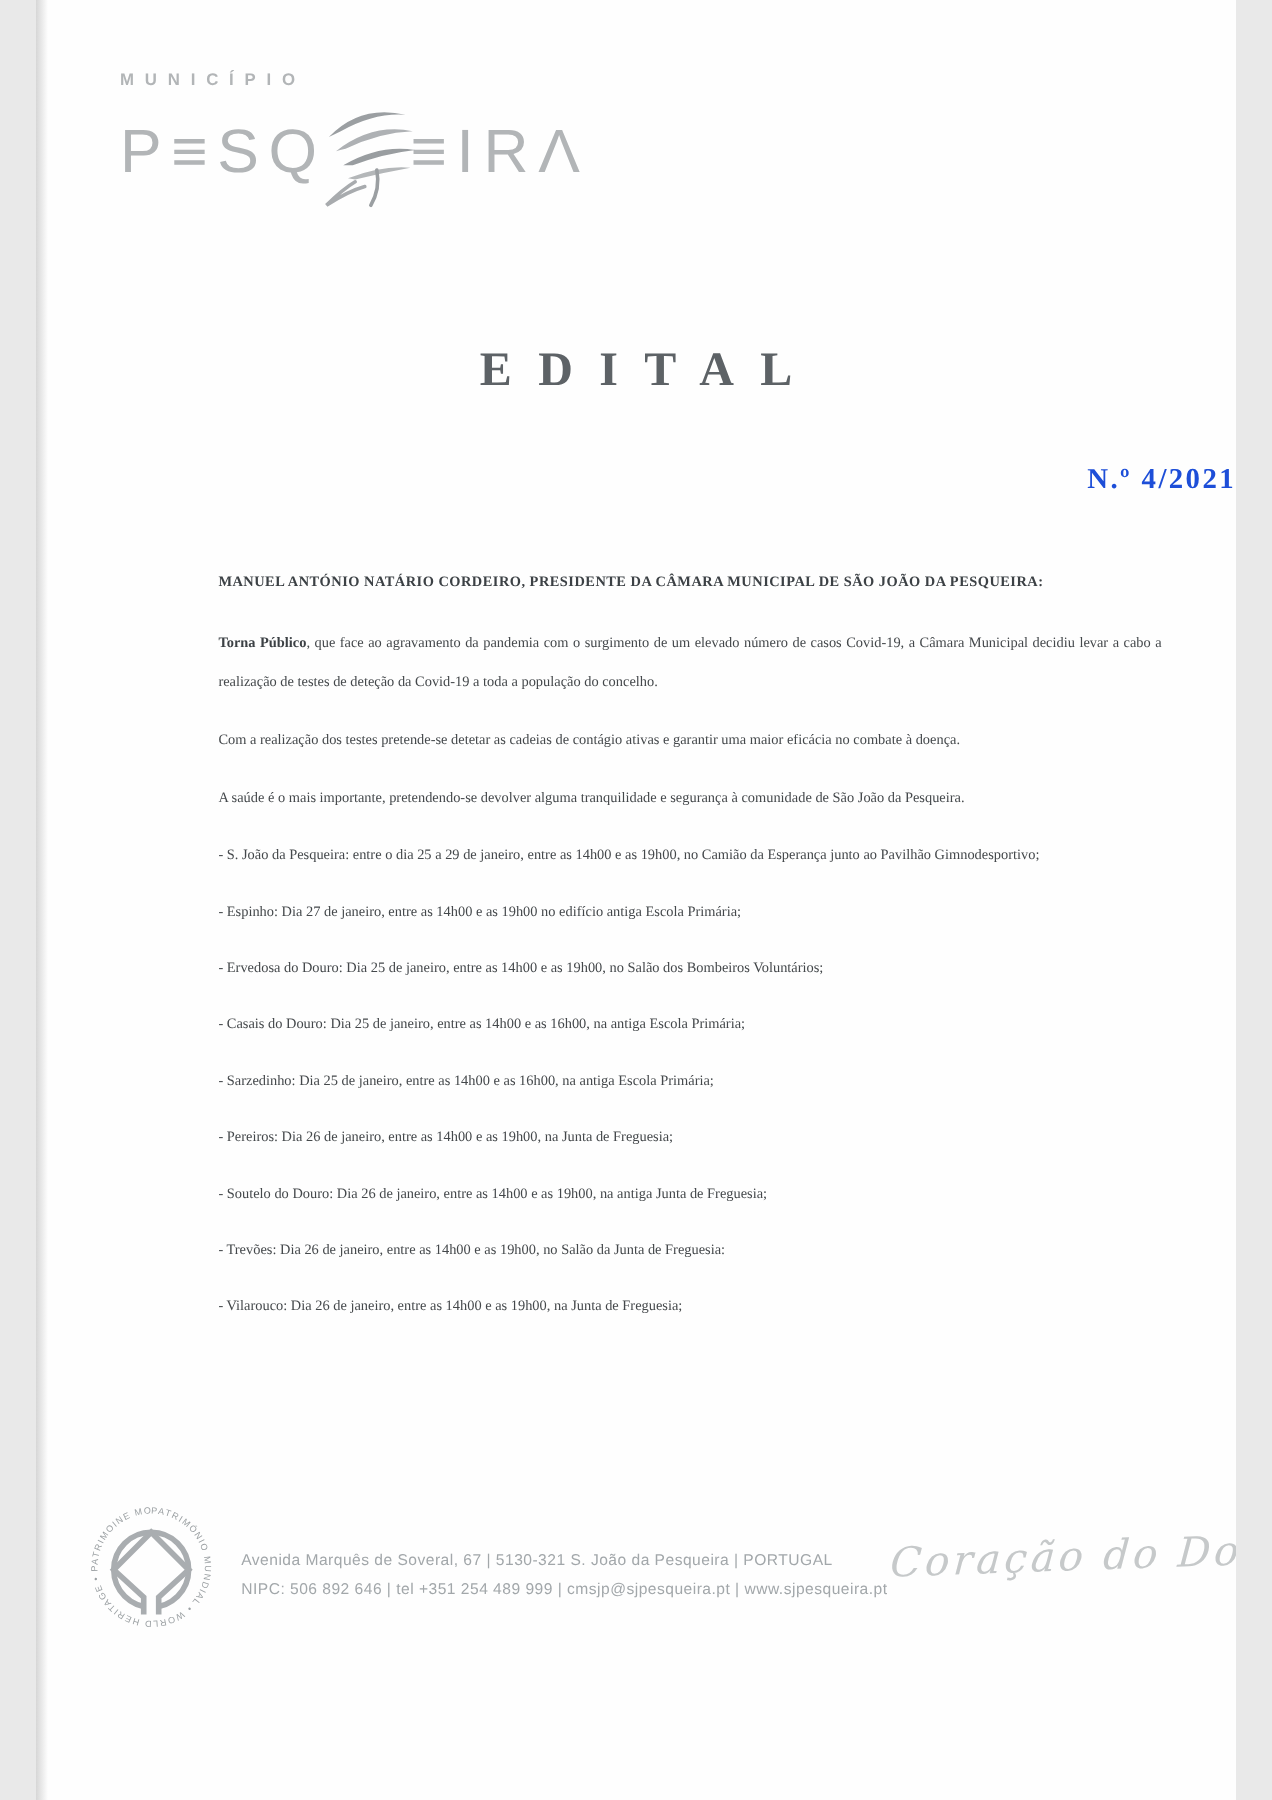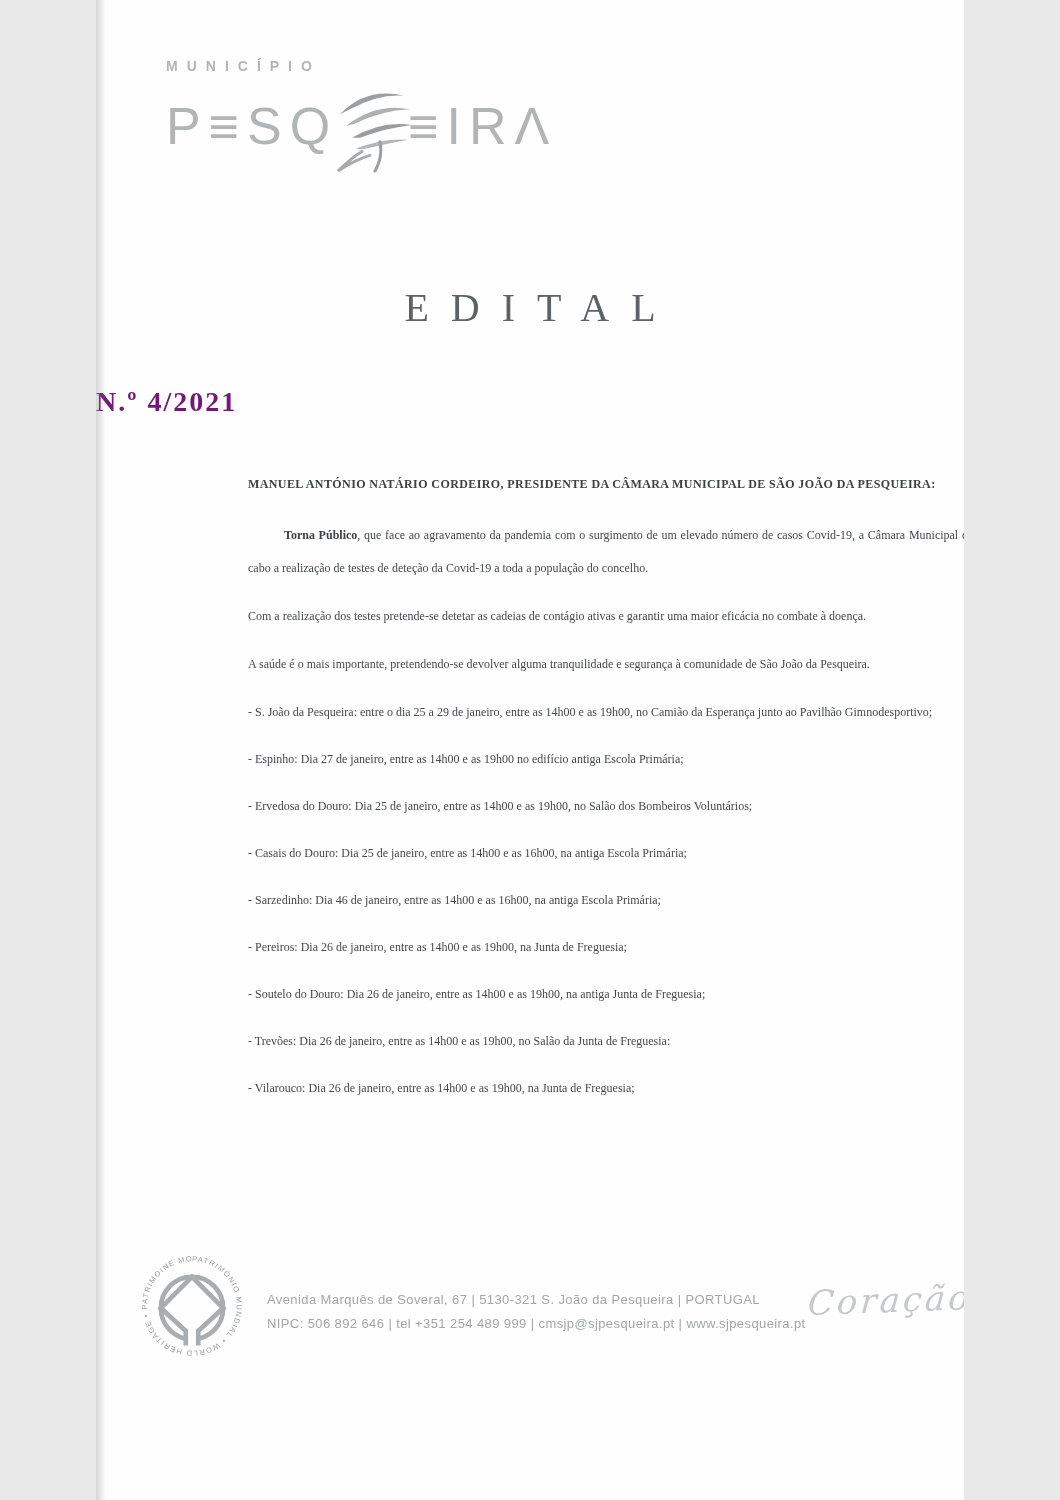--- a/index.html
+++ b/index.html
@@ -1,19 +1,19 @@
 <!DOCTYPE html>
 <html lang="pt"><head>
 <meta charset="utf-8">
 <title>Edital N.º 4/2021</title>
 <style>
   html,body{margin:0;padding:0;background:#e9e9e9;}
   .page{
     position:relative;
-    width:868px;height:1500px;
+    width:1000px;height:1500px;
     margin:0 auto;
     background:#fefefe;
     overflow:hidden;
     font-family:"Liberation Serif", serif;
     color:#44484b;
   }
   .scan-edge{
     position:absolute;left:0;top:0;bottom:0;width:10px;
     background:linear-gradient(90deg, rgba(140,140,140,.35), rgba(140,140,140,0));
     pointer-events:none;
@@ -28,40 +28,40 @@
     display:flex;align-items:center;margin-top:2px;
     font-family:"Liberation Sans", sans-serif;
     font-size:52px;color:#b2b5b7;letter-spacing:8px;line-height:1;
     transform:scaleY(.98);
   }
   .logo-brand .swirl{margin:0 -6px 0 -10px;position:relative;top:6px;}
   
   .title{
     margin:0;text-align:center;
     padding-top:288px; 
-    font-size:40px;font-weight:normal;color:#5d6266;
+    font-size:40px;font-weight:bold;color:#5d6266;
     letter-spacing:22px;text-indent:22px;
     line-height:1;
   }
   .doc-number{
-    margin:0;text-align:left;margin-top:60px;
-    font-size:28px;font-weight:bold;color:#701a75;
+    margin:0;text-align:right;margin-top:60px;
+    font-size:24px;font-weight:bold;color:#1d4ed8;
     letter-spacing:2px;line-height:1;
   }
   
   .body-copy{
     position:absolute;left:152px;top:468px;width:786px;
     font-size:12px;line-height:33px;text-align:justify;
   }
   .body-copy p{margin:0 0 15px 0;}
   .doc-heading{
     font-weight:bold;color:#3c4145;letter-spacing:.4px;
     margin-bottom:18px !important;
   }
-  .lead-bold{font-weight:bold;color:#3c4145;margin-left:36px;}
+  .lead-bold{font-weight:bold;color:#3c4145;}
   .para-bold{font-weight:bold;color:#3c4145;}
   .schedule p{margin:0 0 14px 0;}
   
   .footer{position:absolute;left:0;right:0;bottom:0;height:150px;}
   .emblem{position:absolute;left:44px;top:-96px;}
   .footer-lines{
     position:absolute;left:171px;top:-62px;
     font-family:"Liberation Sans", sans-serif;
     font-size:13px;line-height:24px;color:#a2a7aa;letter-spacing:.4px;
   }
@@ -108,21 +108,21 @@
     <p>Com a realização dos testes pretende-se detetar as cadeias de contágio ativas e garantir uma maior eficácia no combate à doença.</p>
 
     <p>A saúde é o mais importante, pretendendo-se devolver alguma tranquilidade e segurança à  comunidade de São João da Pesqueira.</p>
 
 
     <div class="schedule">
       <p>- S. João da Pesqueira: entre o dia 25 a 29 de janeiro, entre as 14h00 e as 19h00, no Camião da Esperança junto ao Pavilhão Gimnodesportivo;</p>
       <p>- Espinho: Dia 27 de janeiro, entre as 14h00 e as 19h00 no edifício antiga Escola Primária;</p>
       <p>- Ervedosa do Douro: Dia 25 de janeiro, entre as 14h00 e as 19h00, no Salão dos Bombeiros Voluntários;</p>
       <p>- Casais do Douro: Dia 25 de janeiro, entre as 14h00 e as 16h00, na antiga Escola Primária;</p>
-      <p>- Sarzedinho: Dia 46 de janeiro, entre as 14h00 e as 16h00, na antiga Escola Primária;</p>
+      <p>- Sarzedinho: Dia 25 de janeiro, entre as 14h00 e as 16h00, na antiga Escola Primária;</p>
       <p>- Pereiros: Dia 26 de janeiro, entre as 14h00 e as 19h00, na Junta de Freguesia;</p>
       <p>- Soutelo do Douro: Dia 26 de janeiro, entre as 14h00 e as 19h00, na antiga Junta de Freguesia;</p>
       <p>- Trevões: Dia 26 de janeiro, entre as 14h00 e as 19h00, no Salão da Junta de Freguesia:</p>
       <p>- Vilarouco: Dia 26 de janeiro, entre as 14h00 e as 19h00, na Junta de Freguesia;</p>
     </div>
   </div>
 
   <div class="footer">
     <div class="emblem">
       <svg width="104" height="104" viewBox="0 0 100 100" aria-hidden="true">

